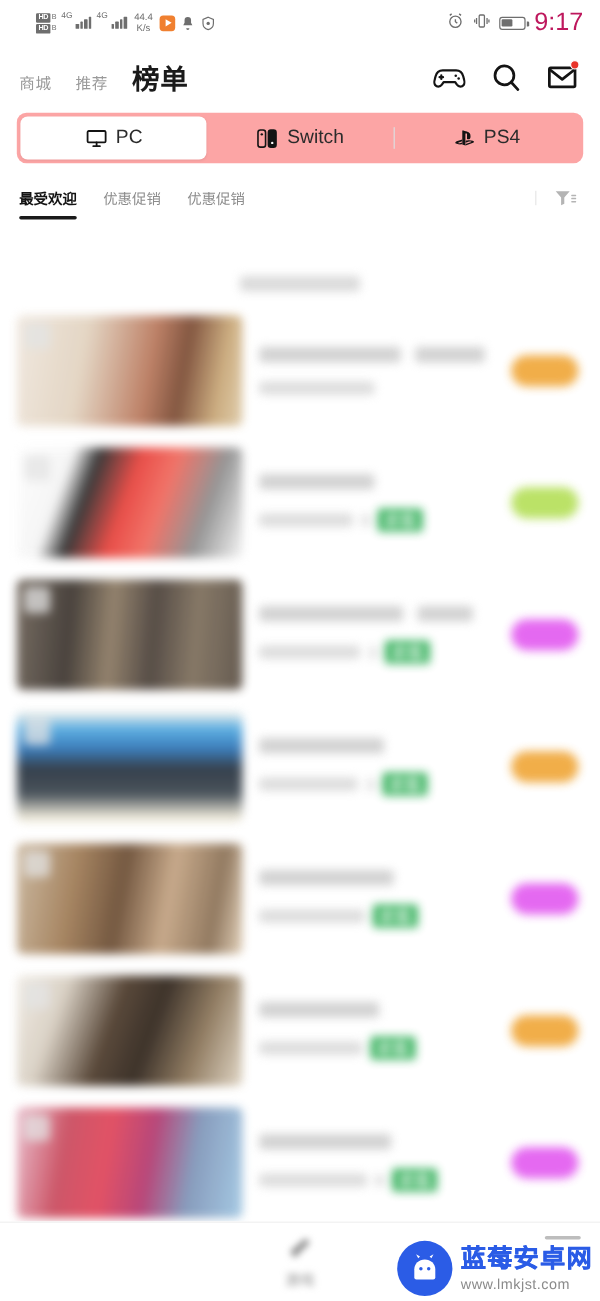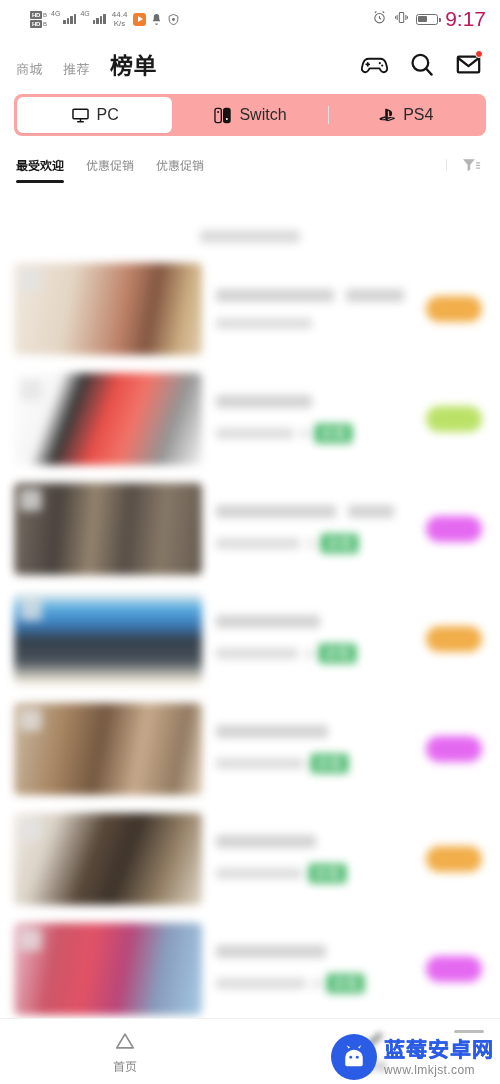--- a/index.html
+++ b/index.html
@@ -437,28 +437,20 @@
               <span class="lowbadge">史低</span>
             </div>
           </div>
           <span class="pill" style="background: rgb(227, 94, 240);"></span>
         </div>
       </div>
   </div>
 </div>
 
 <div class="botnav">
-  <div class="bn-item">
-    <span class="bn-ico">
-      <svg viewBox="0 0 24 24" fill="none" stroke="#8e8e8e" stroke-width="1.9" stroke-linejoin="round">
-          <path d="M12 4.5 21 19.5H3z"></path>
-        </svg>
-    </span>
-    <span>首页</span>
-  </div>
   <div class="bn-item blurred">
     <span class="bn-ico">
       <svg viewBox="0 0 24 24" fill="#8e8e8e">
           <path d="M3 14 17 2l4 4L7 20z"></path>
         </svg>
     </span>
     <span>游戏</span>
   </div>
 </div>
 

